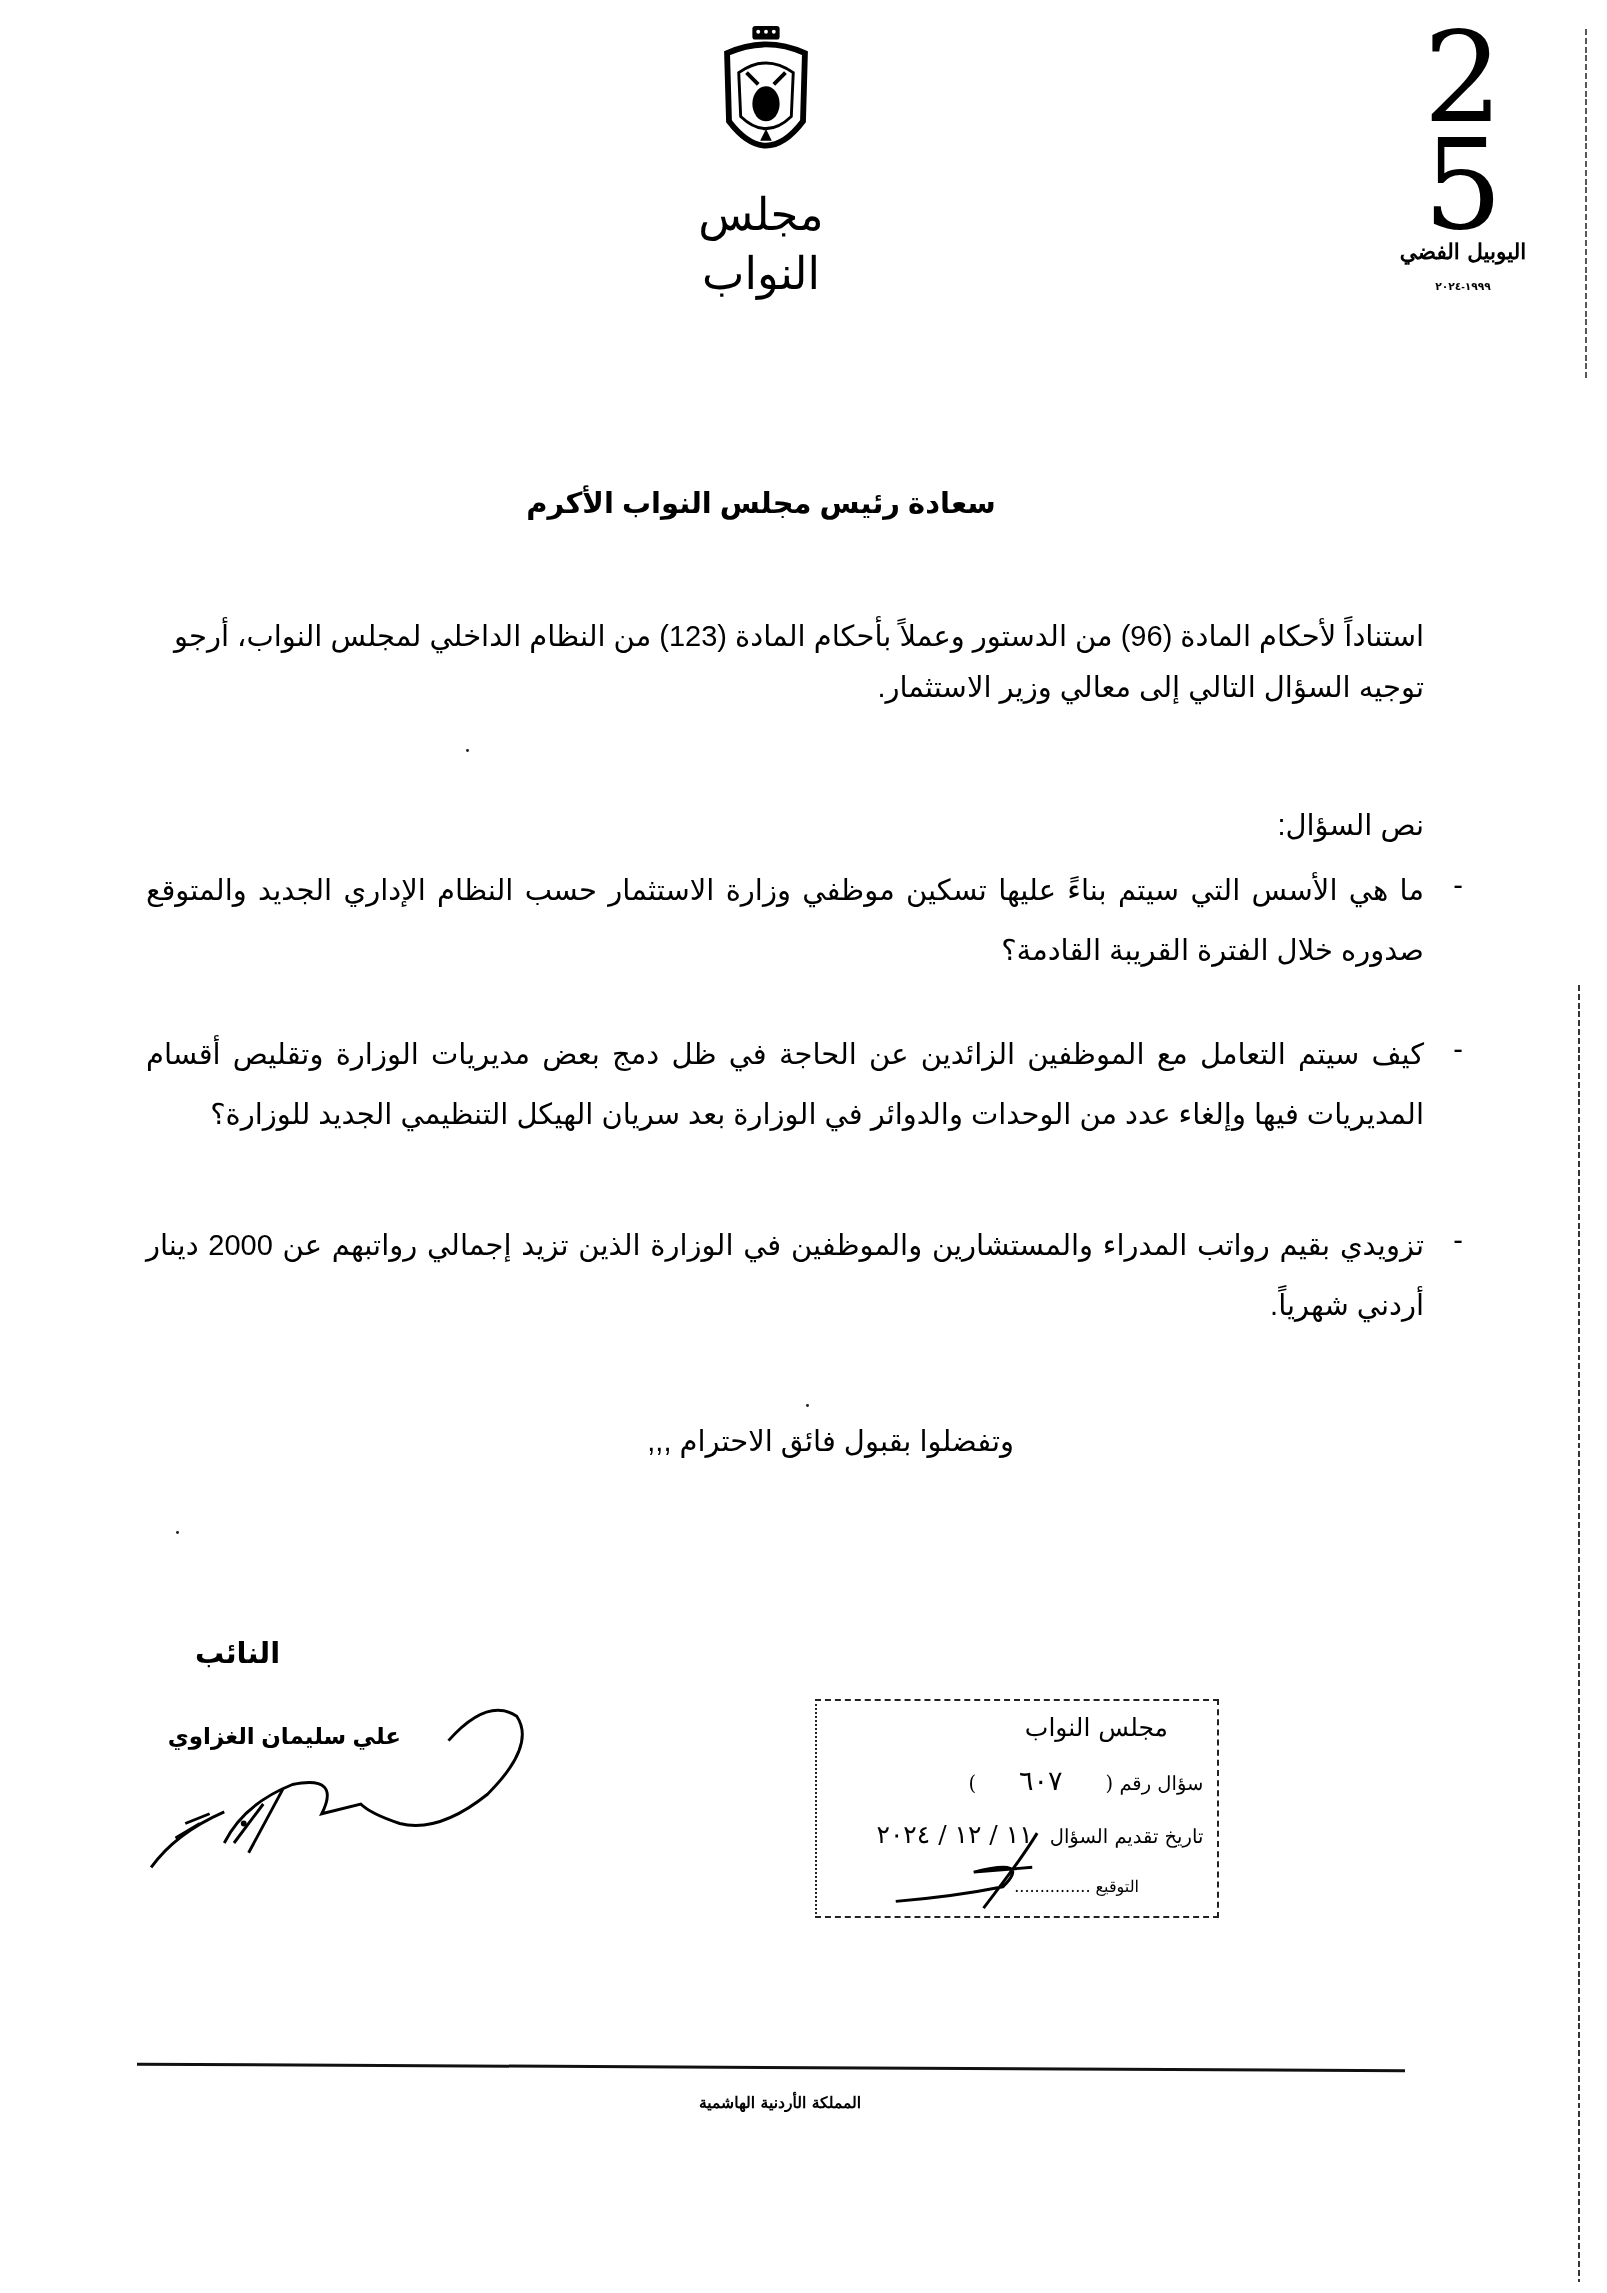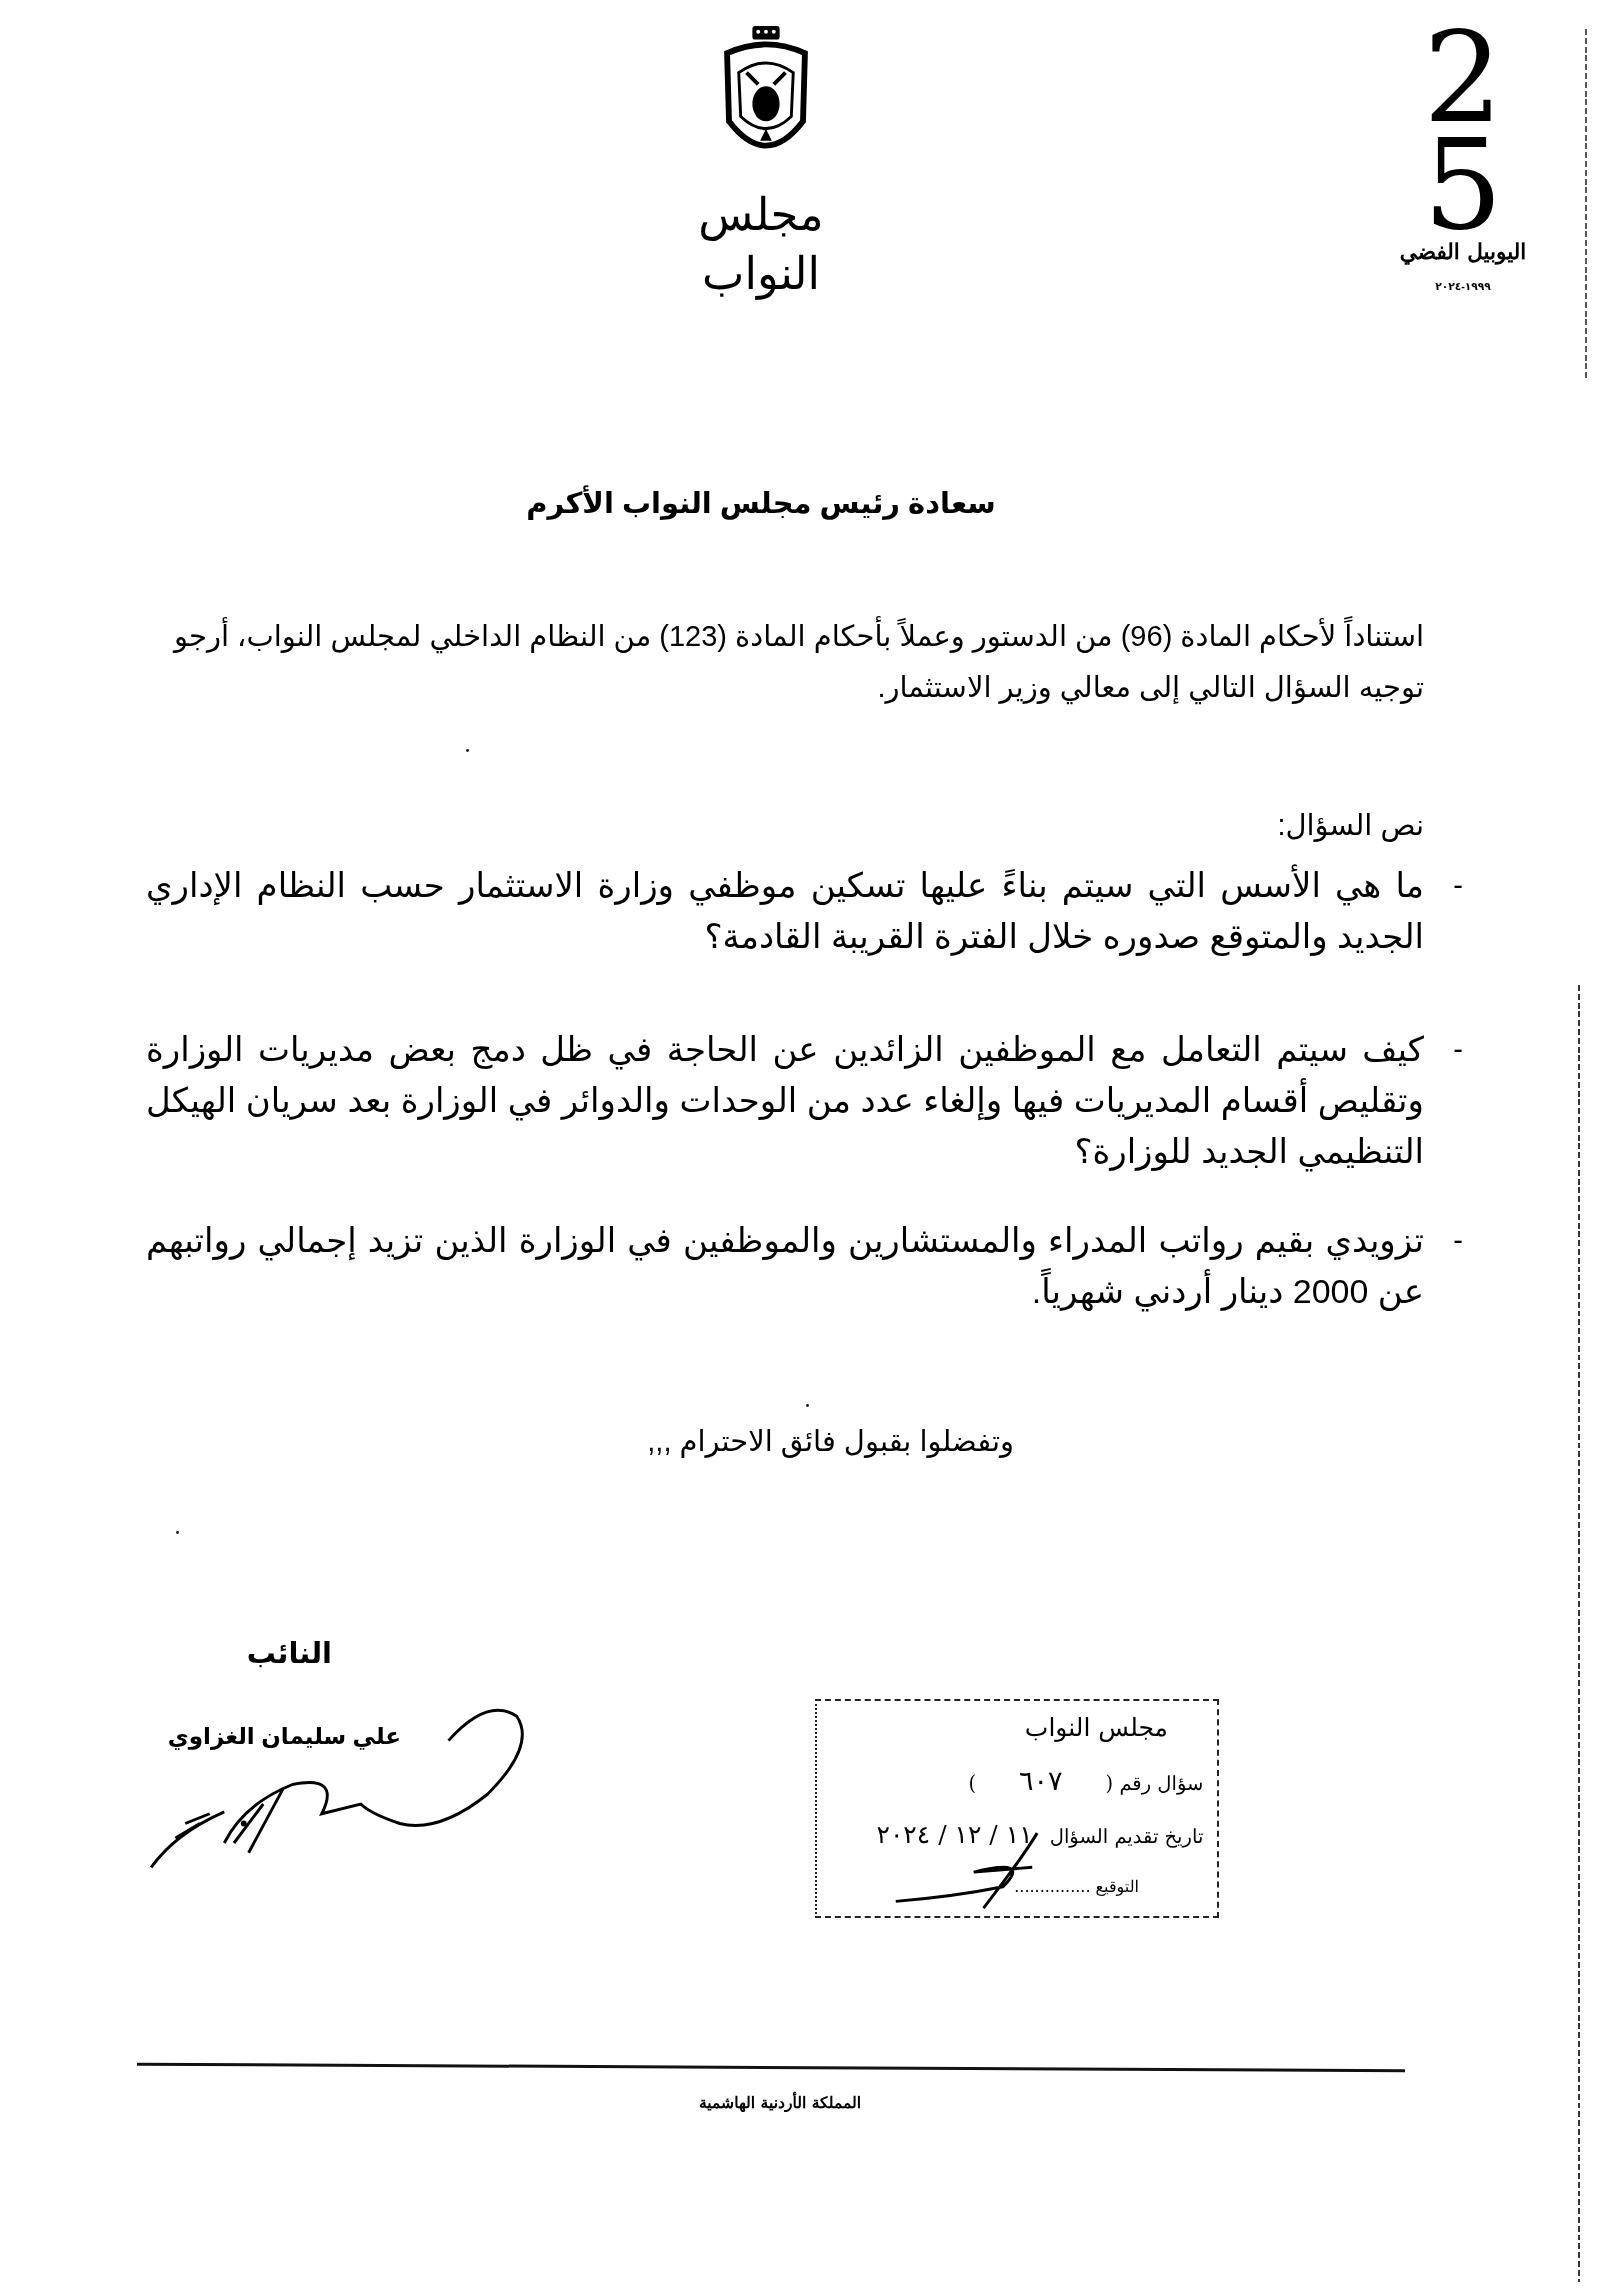--- a/index.html
+++ b/index.html
@@ -24,21 +24,21 @@
   
   #salutation { left: 488px; top: 486px; width: 546px; text-align: center; font-size: 29px; font-weight: bold; }
 
   
   .para { font-size: 29px; line-height: 51px; }
   #intro { left: 146px; top: 611px; width: 1278px; }
   #q-label { left: 975px; top: 808px; width: 449px; font-size: 29px; }
 
   .q-item { position: absolute; left: 146px; width: 1278px; }
   .q-dash { position: absolute; right: -39px; top: 0; font-size: 29px; line-height: 51px; }
-  .q-text { font-size: 34px; line-height: 51px; text-align: justify; text-align-last: right; }
+  .q-text { font-size: 29px; line-height: 60px; text-align: justify; text-align-last: right; }
   #q1 { top: 860px; }
   #q2 { top: 1024px; }
   #q3 { top: 1215px; }
 
   #closing { left: 546px; top: 1424px; width: 468px; text-align: center; font-size: 29px; }
 
   
   #sig-title { left: 195px; top: 1636px; width: 137px; font-size: 29px; font-weight: bold; text-align: center; }
   #sig-name { left: 128px; top: 1697px; width: 273px; font-size: 23px; font-weight: bold; margin-top: 26px; }
   #sig-scribble { left: 117px; top: 1687px; width: 429px; height: 195px; }
@@ -102,21 +102,21 @@
   <span class="q-dash">-</span>
   <div class="q-text">كيف سيتم التعامل مع الموظفين الزائدين عن الحاجة في ظل دمج بعض مديريات الوزارة وتقليص أقسام المديريات فيها وإلغاء عدد من الوحدات والدوائر في الوزارة بعد سريان الهيكل التنظيمي الجديد للوزارة؟</div>
 </div>
 <div id="q3" class="q-item rtl">
   <span class="q-dash">-</span>
   <div class="q-text">تزويدي بقيم رواتب المدراء والمستشارين والموظفين في الوزارة الذين تزيد إجمالي رواتبهم عن 2000 دينار أردني شهرياً.</div>
 </div>
 
 <div id="closing" class="abs rtl" style="text-align:right">وتفضلوا بقبول فائق الاحترام ,,,</div>
 
-<div id="sig-title" class="abs rtl" style="text-align:right">النائب</div>
+<div id="sig-title" class="abs rtl" style="text-align:left">النائب</div>
 <div id="sig-name" class="abs rtl">علي سليمان الغزاوي</div>
 <svg id="sig-scribble" class="abs" viewBox="0 0 440 200">
   <path d="M340 55 Q380 10 410 30 Q430 60 380 110 Q330 150 290 140 Q260 130 250 120 L210 130 Q230 90 180 100 Q130 120 110 160" fill="none" stroke="#000" stroke-width="3"></path>
   <path d="M150 120 L120 160 M170 105 L135 170" fill="none" stroke="#000" stroke-width="3"></path>
   <path d="M35 185 Q60 150 110 128 M70 140 L95 130 M60 155 L85 140" fill="none" stroke="#000" stroke-width="3"></path>
   <circle cx="130" cy="140" r="3" fill="#000"></circle>
 </svg>
 
 <div id="stamp" class="abs">
   <div id="stamp-title" class="stamp-line rtl">مجلس النواب</div>

